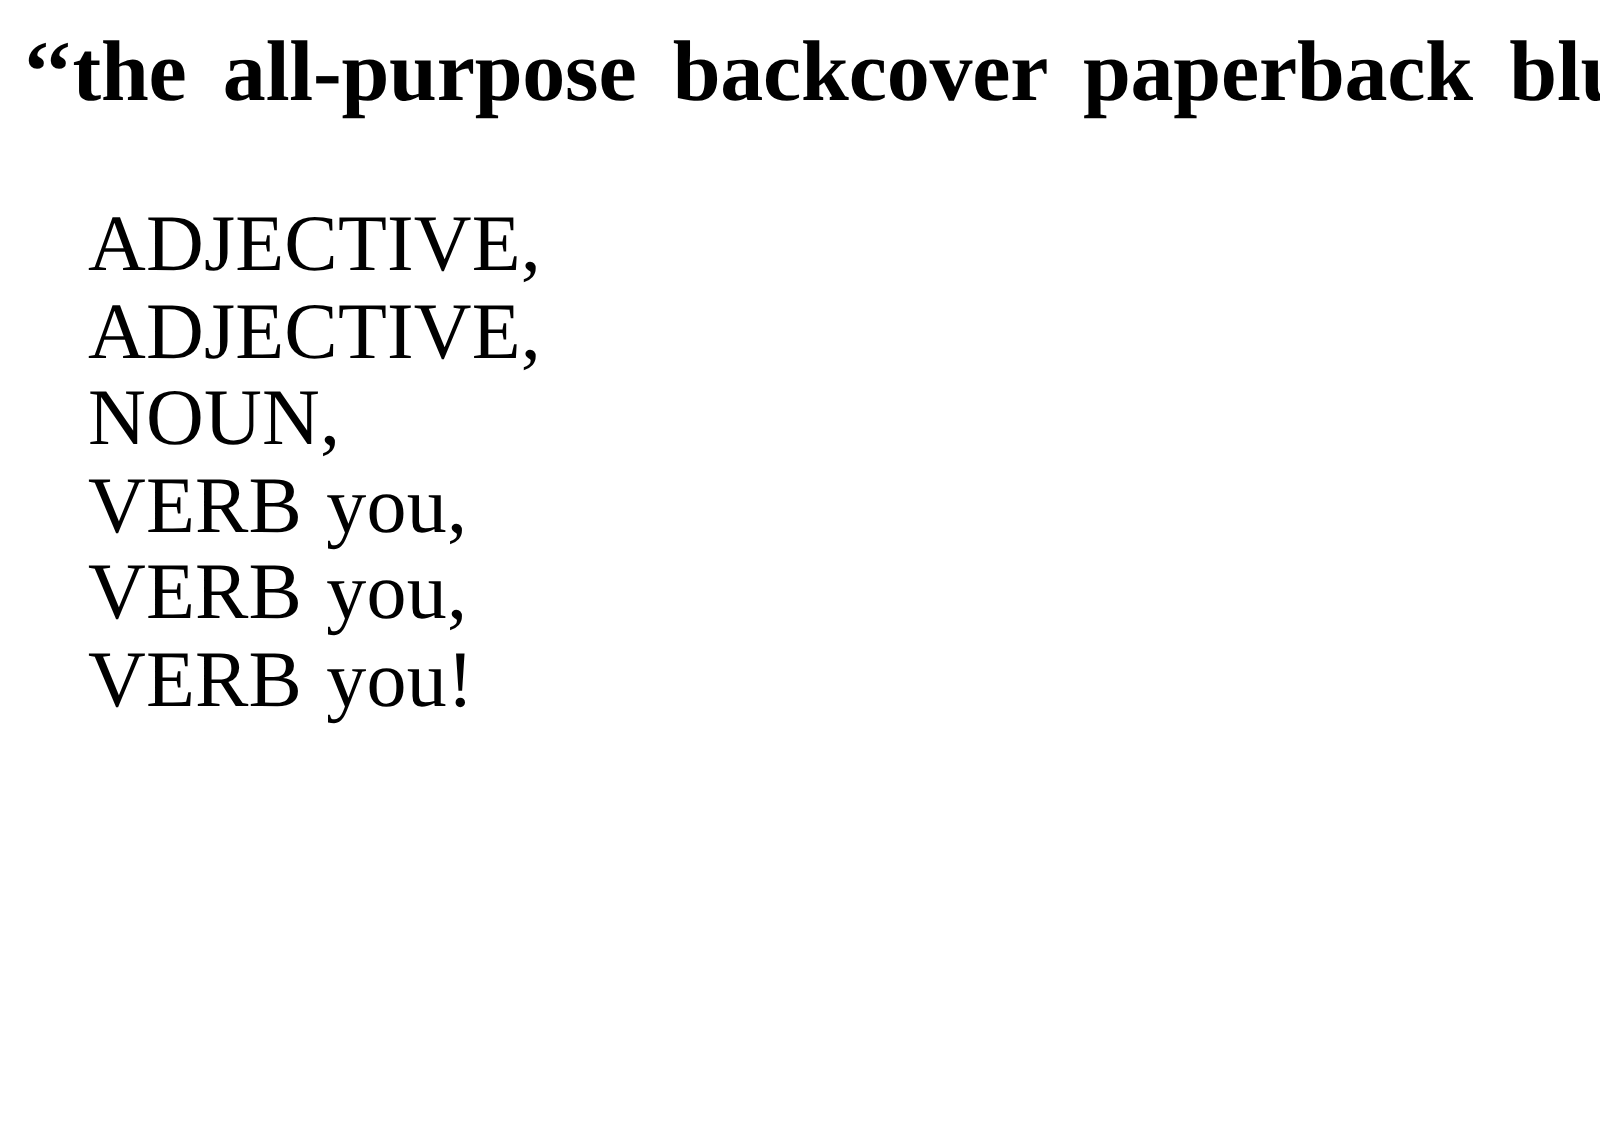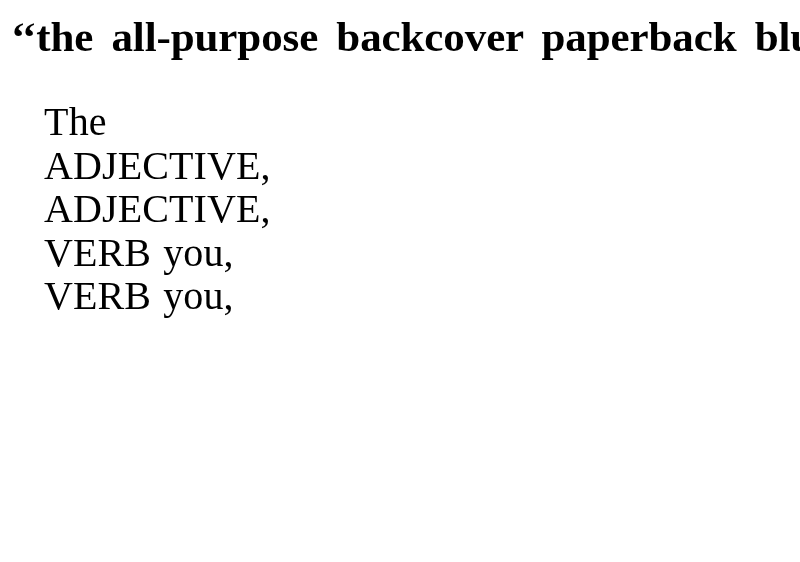--- a/index.html
+++ b/index.html
@@ -67,20 +67,21 @@
   }
 </style>
 </head>
 <body>
 
 <div id="page">
 
   <div id="heading">‘‘the all-purpose backcover paperback blurb,’’</div>
 
   <div id="verse">
-    <div class="verse-line lower">The</div>
     <div class="verse-line">ADJECTIVE,</div>
     <div class="verse-line">ADJECTIVE,</div>
+    <div class="verse-line">NOUN,</div>
     <div class="verse-line">VERB you,</div>
     <div class="verse-line">VERB you,</div>
+    <div class="verse-line">VERB you!</div>
   </div>
 
 </div>
 
 </body></html>

